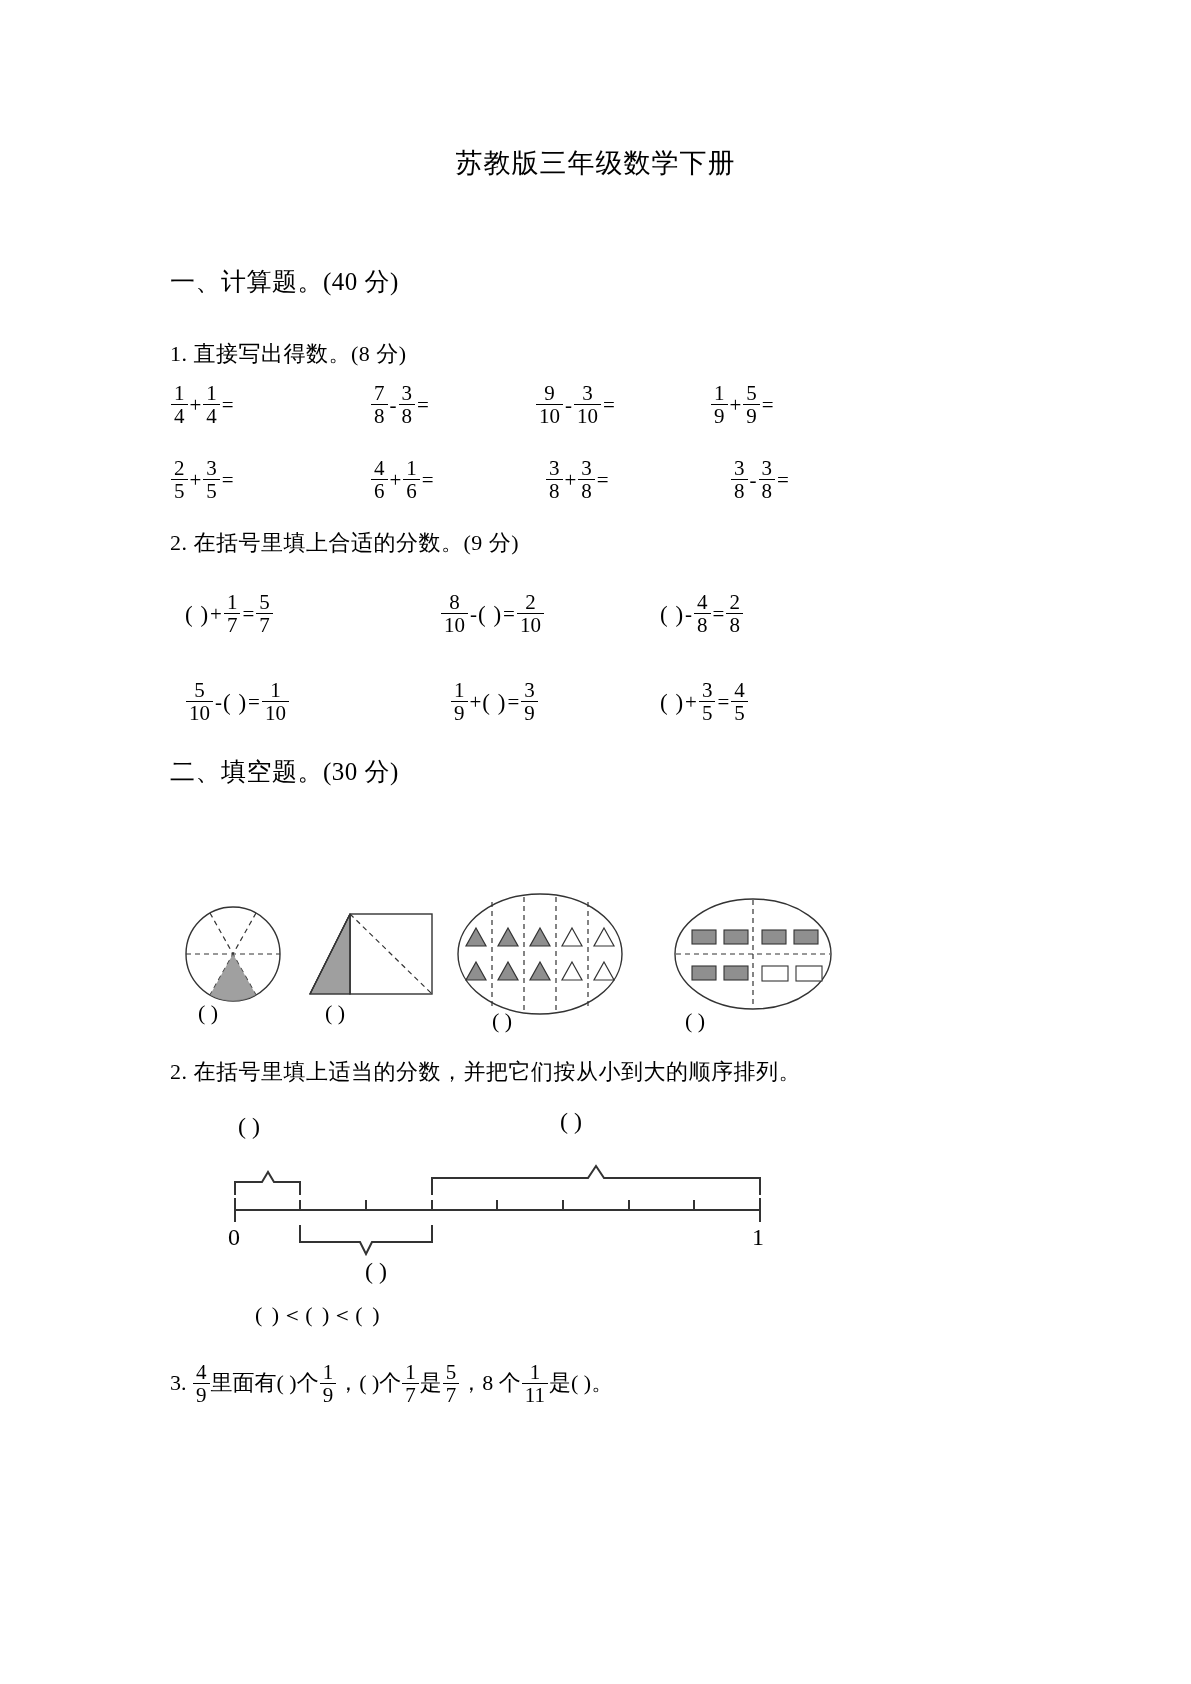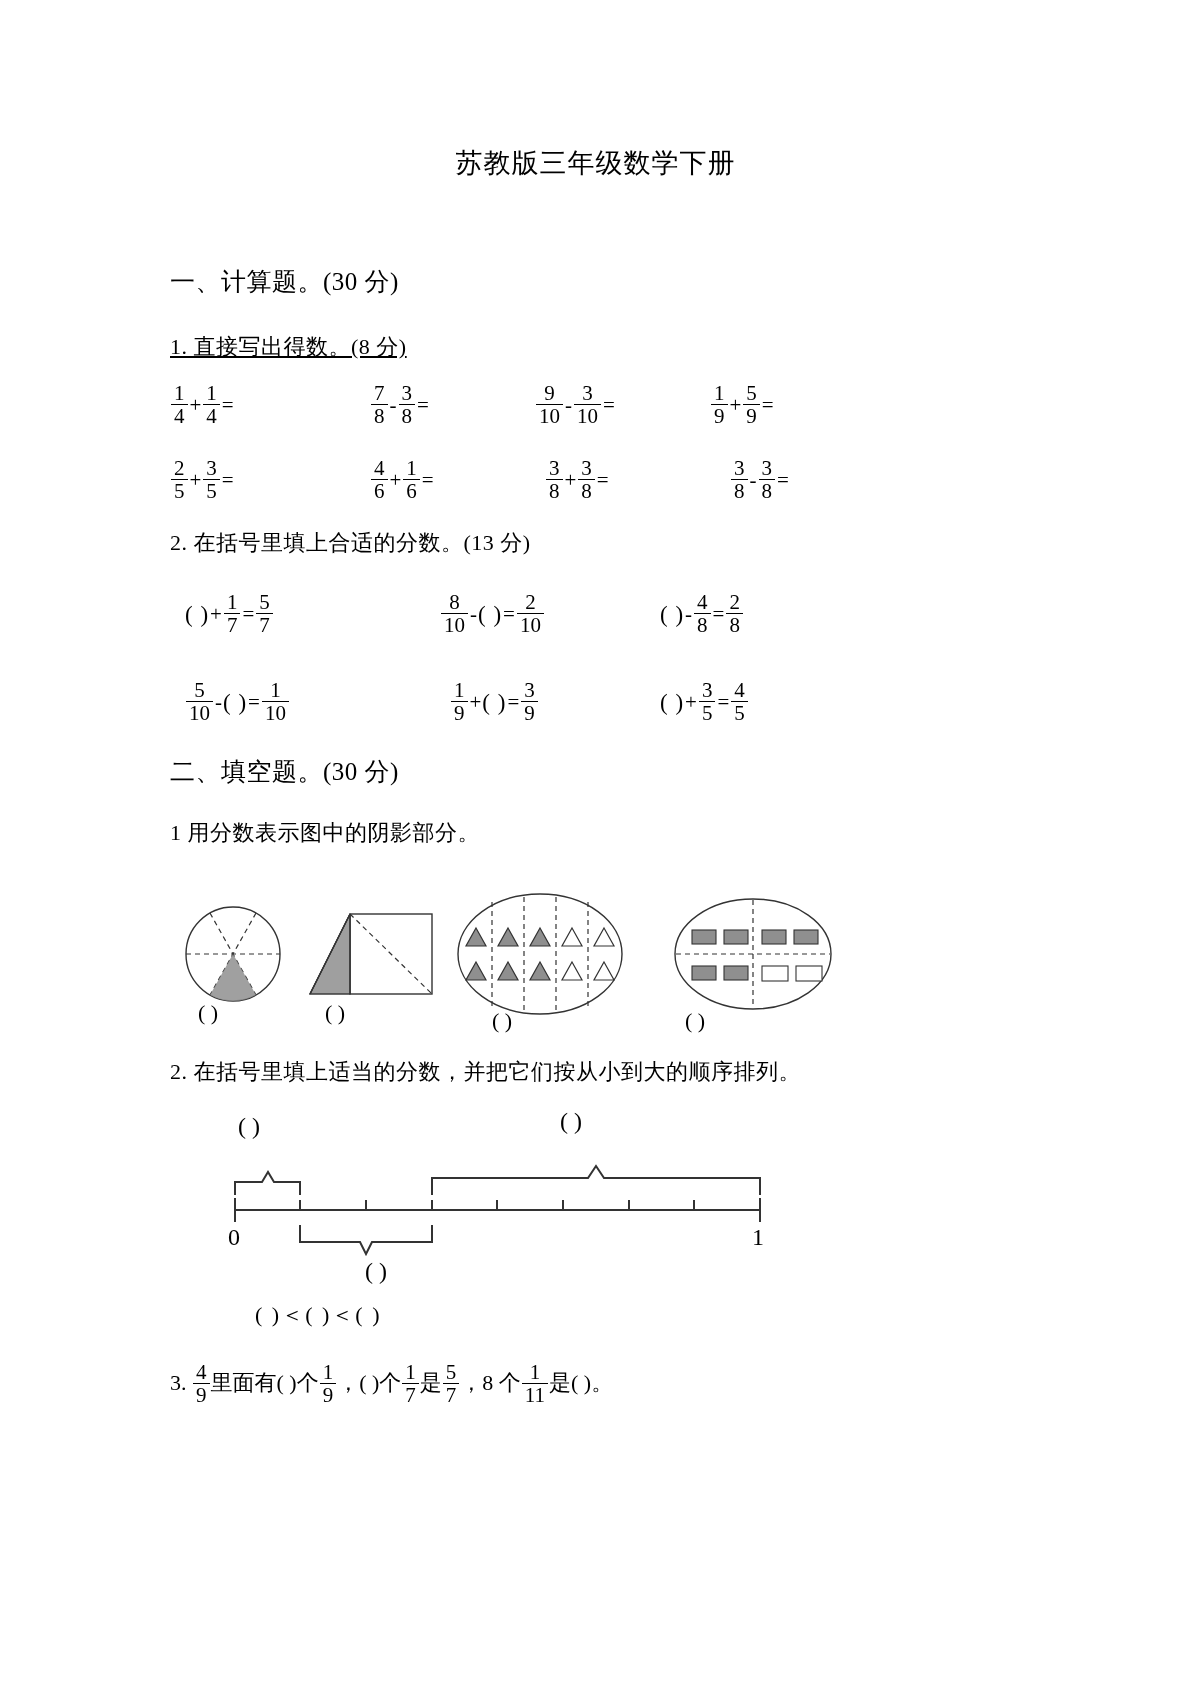--- a/index.html
+++ b/index.html
@@ -54,22 +54,22 @@
 
   .q3 { position:absolute; left:170px; top:1362px; font-size:22px; white-space:nowrap; }
 </style>
 </head>
 <body>
 
 <div class="page">
 
   <div class="title t1">苏教版三年级数学下册</div>
 
-  <div class="sec" style="top:265px;">一、计算题。(30 分)</div>
-  <div class="sub" style="top:332px;text-decoration:underline;">1. 直接写出得数。(8 分)</div>
+  <div class="sec" style="top:265px;">一、计算题。(40 分)</div>
+  <div class="sub" style="top:339px;">1. 直接写出得数。(8 分)</div>
 
   <div class="exprrow" style="top:383px;">
     <div class="cell" style="left:170px;">
       <span class="frac"><span class="num">1</span><span class="den">4</span></span><span class="op">+</span><span class="frac"><span class="num">1</span><span class="den">4</span></span><span class="eq">=</span>
     </div>
     <div class="cell" style="left:370px;">
       <span class="frac"><span class="num">7</span><span class="den">8</span></span><span class="op">-</span><span class="frac"><span class="num">3</span><span class="den">8</span></span><span class="eq">=</span>
     </div>
     <div class="cell" style="left:535px;">
       <span class="frac"><span class="num">9</span><span class="den">10</span></span><span class="op">-</span><span class="frac"><span class="num">3</span><span class="den">10</span></span><span class="eq">=</span>
@@ -87,21 +87,21 @@
       <span class="frac"><span class="num">4</span><span class="den">6</span></span><span class="op">+</span><span class="frac"><span class="num">1</span><span class="den">6</span></span><span class="eq">=</span>
     </div>
     <div class="cell" style="left:545px;">
       <span class="frac"><span class="num">3</span><span class="den">8</span></span><span class="op">+</span><span class="frac"><span class="num">3</span><span class="den">8</span></span><span class="eq">=</span>
     </div>
     <div class="cell" style="left:730px;">
       <span class="frac"><span class="num">3</span><span class="den">8</span></span><span class="op">-</span><span class="frac"><span class="num">3</span><span class="den">8</span></span><span class="eq">=</span>
     </div>
   </div>
 
-  <div class="sub" style="top:528px;">2. 在括号里填上合适的分数。(13 分)</div>
+  <div class="sub" style="top:528px;">2. 在括号里填上合适的分数。(9 分)</div>
 
   <div class="exprrow" style="top:592px;">
     <div class="cell" style="left:185px;">
       <span class="paren">(          )</span><span class="op">+</span><span class="frac"><span class="num">1</span><span class="den">7</span></span><span class="eq">=</span><span class="frac"><span class="num">5</span><span class="den">7</span></span>
     </div>
     <div class="cell" style="left:440px;">
       <span class="frac"><span class="num">8</span><span class="den">10</span></span><span class="op">-</span><span class="paren">(          )</span><span class="eq">=</span><span class="frac"><span class="num">2</span><span class="den">10</span></span>
     </div>
     <div class="cell" style="left:660px;">
       <span class="paren">(          )</span><span class="op">-</span><span class="frac"><span class="num">4</span><span class="den">8</span></span><span class="eq">=</span><span class="frac"><span class="num">2</span><span class="den">8</span></span>
@@ -114,21 +114,20 @@
     </div>
     <div class="cell" style="left:450px;">
       <span class="frac"><span class="num">1</span><span class="den">9</span></span><span class="op">+</span><span class="paren">(          )</span><span class="eq">=</span><span class="frac"><span class="num">3</span><span class="den">9</span></span>
     </div>
     <div class="cell" style="left:660px;">
       <span class="paren">(          )</span><span class="op">+</span><span class="frac"><span class="num">3</span><span class="den">5</span></span><span class="eq">=</span><span class="frac"><span class="num">4</span><span class="den">5</span></span>
     </div>
   </div>
 
   <div class="sec" style="top:755px;">二、填空题。(30 分)</div>
-  <div class="sub" style="top:818px;">1 用分数表示图中的阴影部分。</div>
 
   <div class="figs">
     <svg width="1191" height="160" viewBox="0 0 1191 160">
 
       <g>
         <circle cx="233" cy="62" r="47" fill="#ffffff" stroke="#333" stroke-width="1.4"></circle>
         <line x1="186" y1="62" x2="280" y2="62" stroke="#333" stroke-width="1.2" stroke-dasharray="5,4"></line>
         <line x1="210" y1="21" x2="256" y2="103" stroke="#333" stroke-width="1.2" stroke-dasharray="5,4"></line>
         <line x1="256" y1="21" x2="210" y2="103" stroke="#333" stroke-width="1.2" stroke-dasharray="5,4"></line>
         <path d="M233 62 L210 103 A47 47 0 0 0 256 103 Z" fill="#8f8f8f" stroke="none" opacity="0.85"></path>

